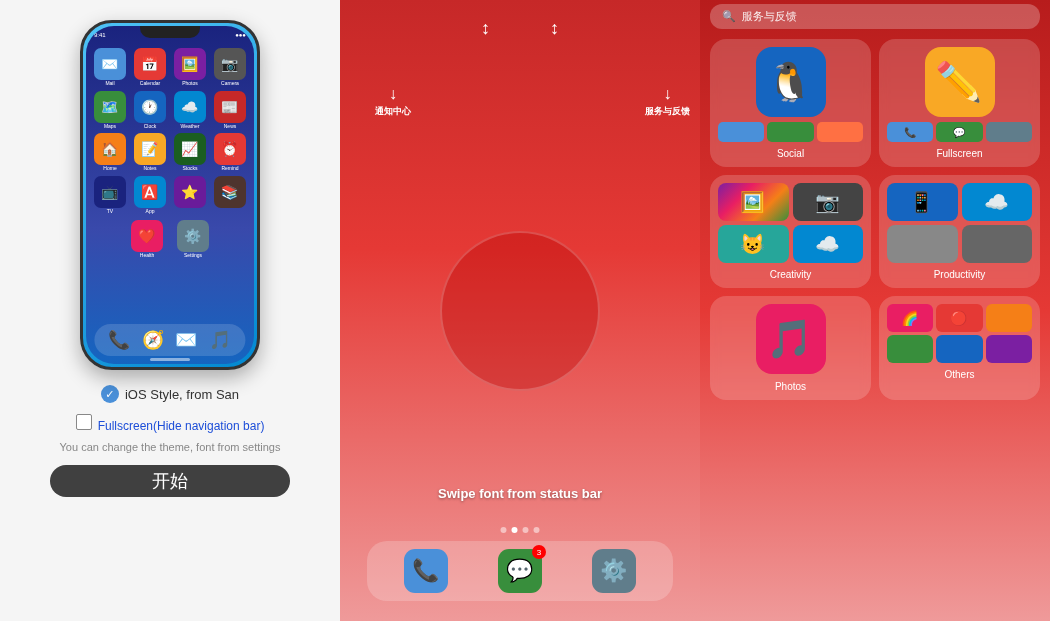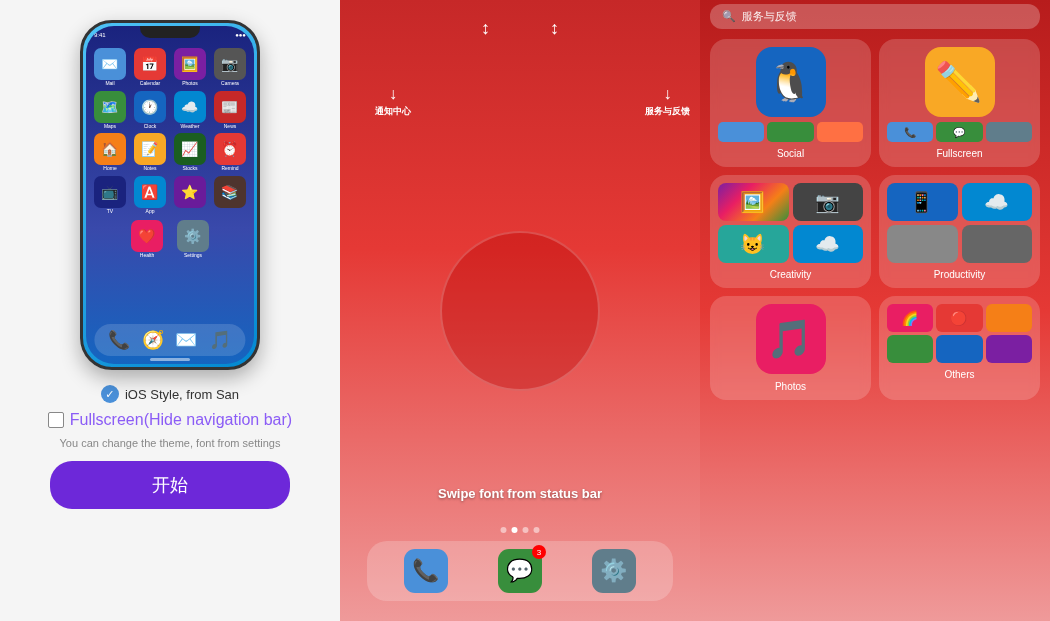--- a/index.html
+++ b/index.html
@@ -155,32 +155,33 @@
       gap: 6px;
     }
     .checkbox-empty {
       width: 16px;
       height: 16px;
       border: 1.5px solid #888;
       border-radius: 2px;
       background: white;
     }
     .fullscreen-label {
-      font-size: 16px;
-      color: #8b5cf6;
+      font-size: 12px;
+      color: #1d4ed8;
+      margin-top: 8px;
     }
     .hint-text {
       font-size: 11px;
       color: #888;
       text-align: right;
     }
     .start-button {
       width: 240px;
-      height: 48px;
-      background: #6d28d9;
+      height: 32px;
+      background: #404040;
       border: none;
       border-radius: 22px;
       color: white;
       font-size: 18px;
       cursor: pointer;
       margin-top: 4px;
     }
 
     
     .middle-panel {

